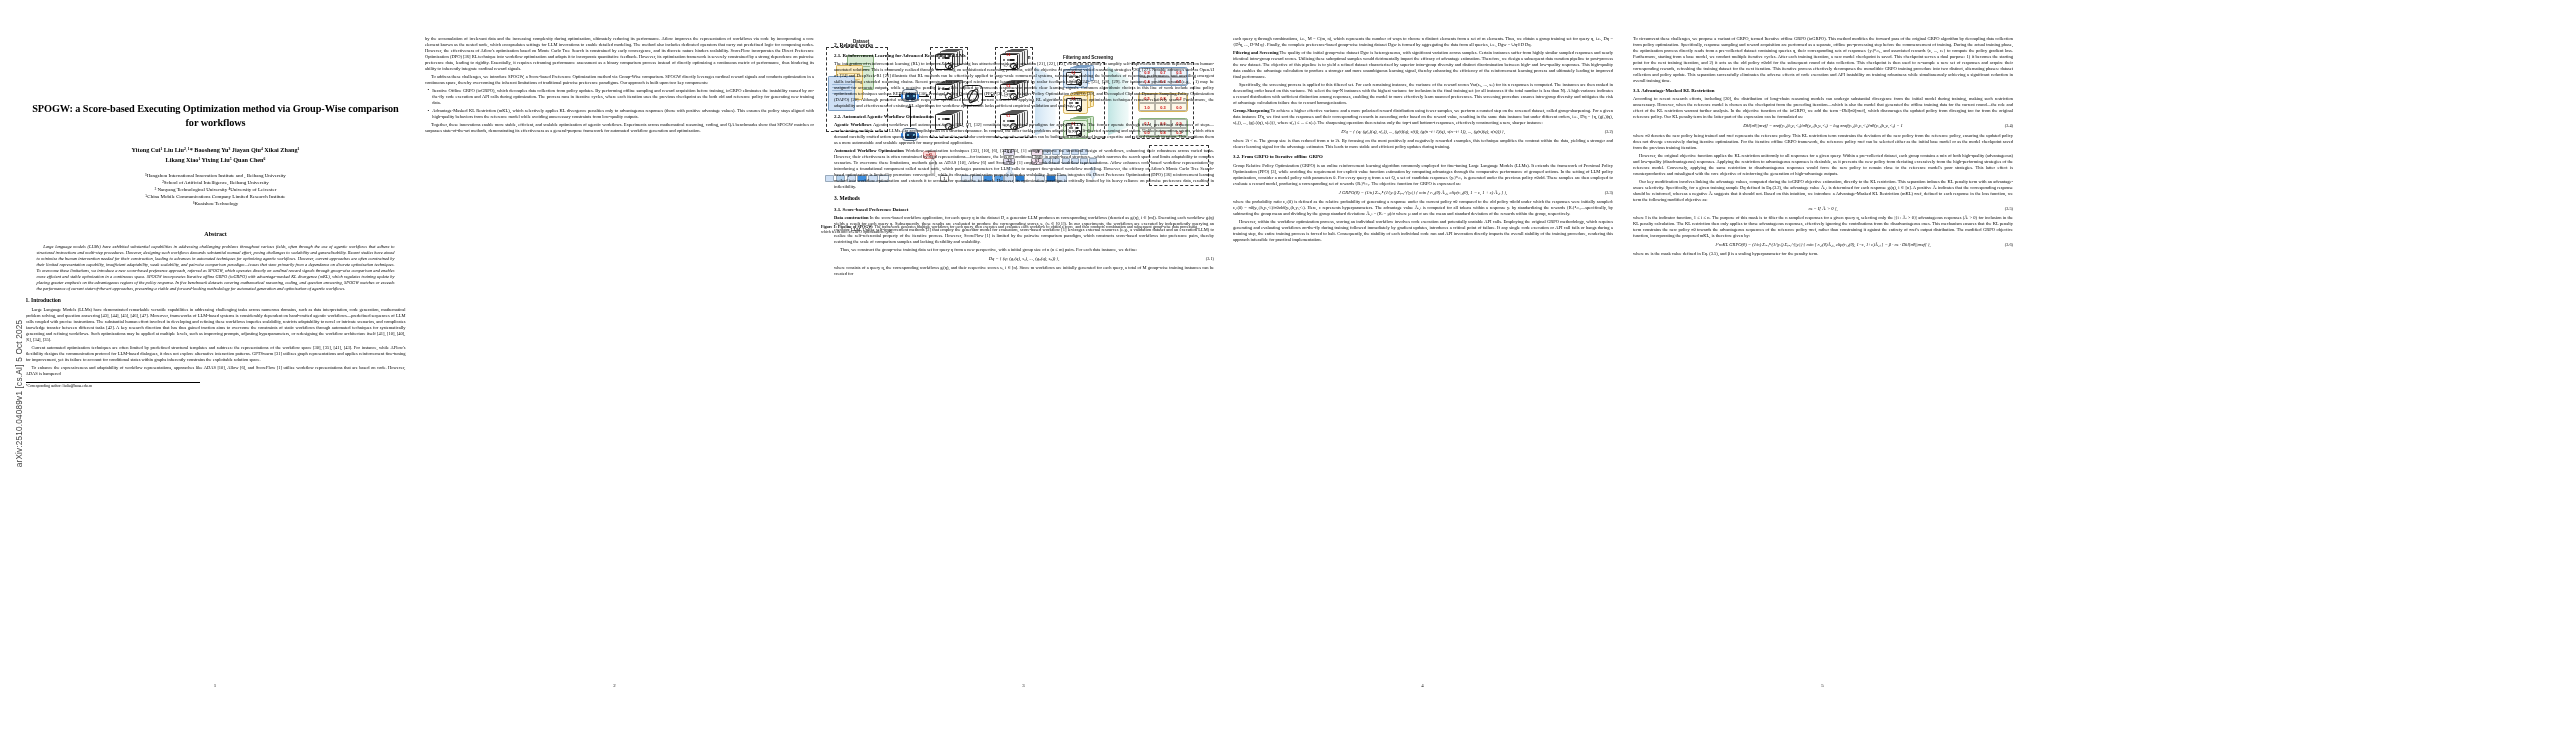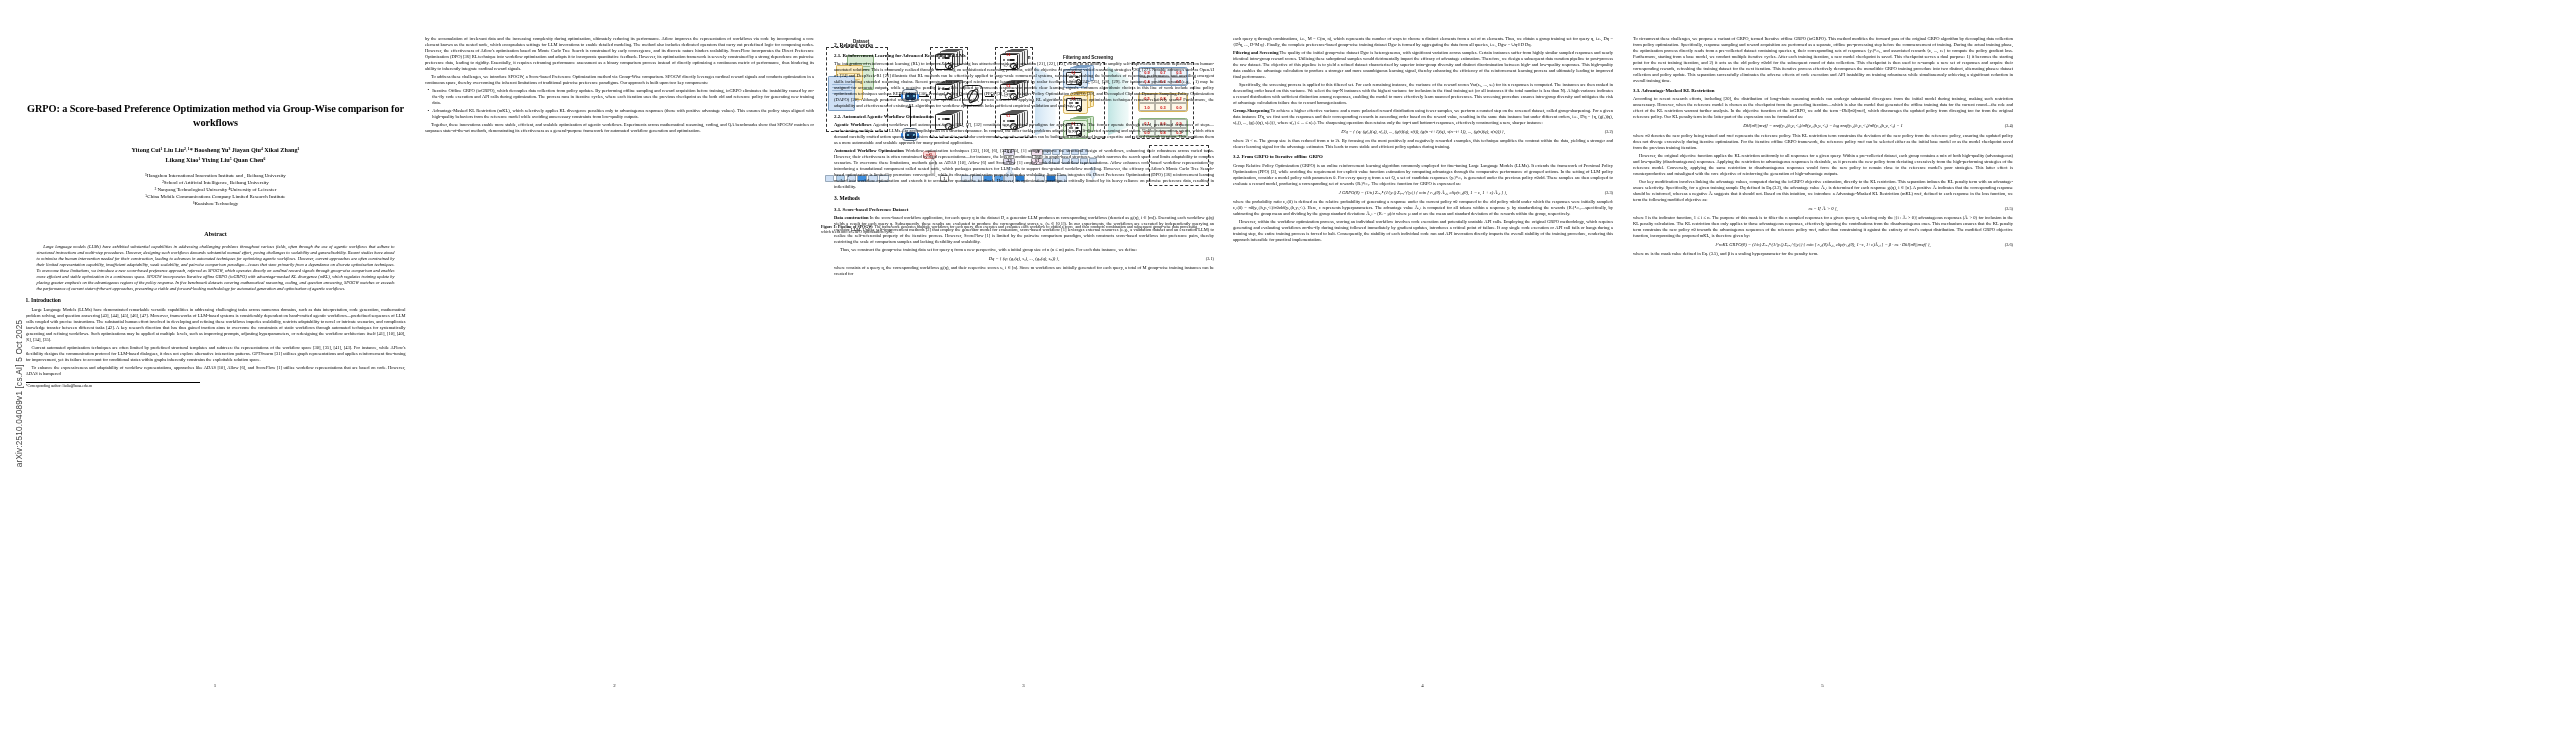--- a/index.html
+++ b/index.html
@@ -216,21 +216,21 @@
   .sq { position:absolute; border-radius:0.9px; border:0.4px solid #9ab; }
 </style>
 </head>
 <body>
 
 <div class="page">
 
   <div class="arxiv-stamp">arXiv:2510.04089v1  [cs.AI]  5 Oct 2025</div>
 
   <div class="col" id="col1">
-    <div class="title">GRPO: a Score-based Preference Optimization method via Group-Wise comparison for workflows</div>
+    <div class="title">SPOGW: a Score-based Executing Optimization method via Group-Wise comparison for workflows</div>
 
     <div class="authors">
       <div>Yitong Cui¹   Liu Liu²˒¹*   Baosheng Yu³   Jiayan Qiu⁴   Xikai Zhang¹</div>
       <div>Likang Xiao¹   Yixing Liu⁵   Quan Chen⁶</div>
     </div>
 
     <div class="affils">
       <div>¹Hangzhou International Innovation Institute and , Beihang University</div>
       <div>²School of Artificial Intelligence, Beihang University</div>
       <div>³ Nanyang Technological University    ⁴University of Leicester</div>

